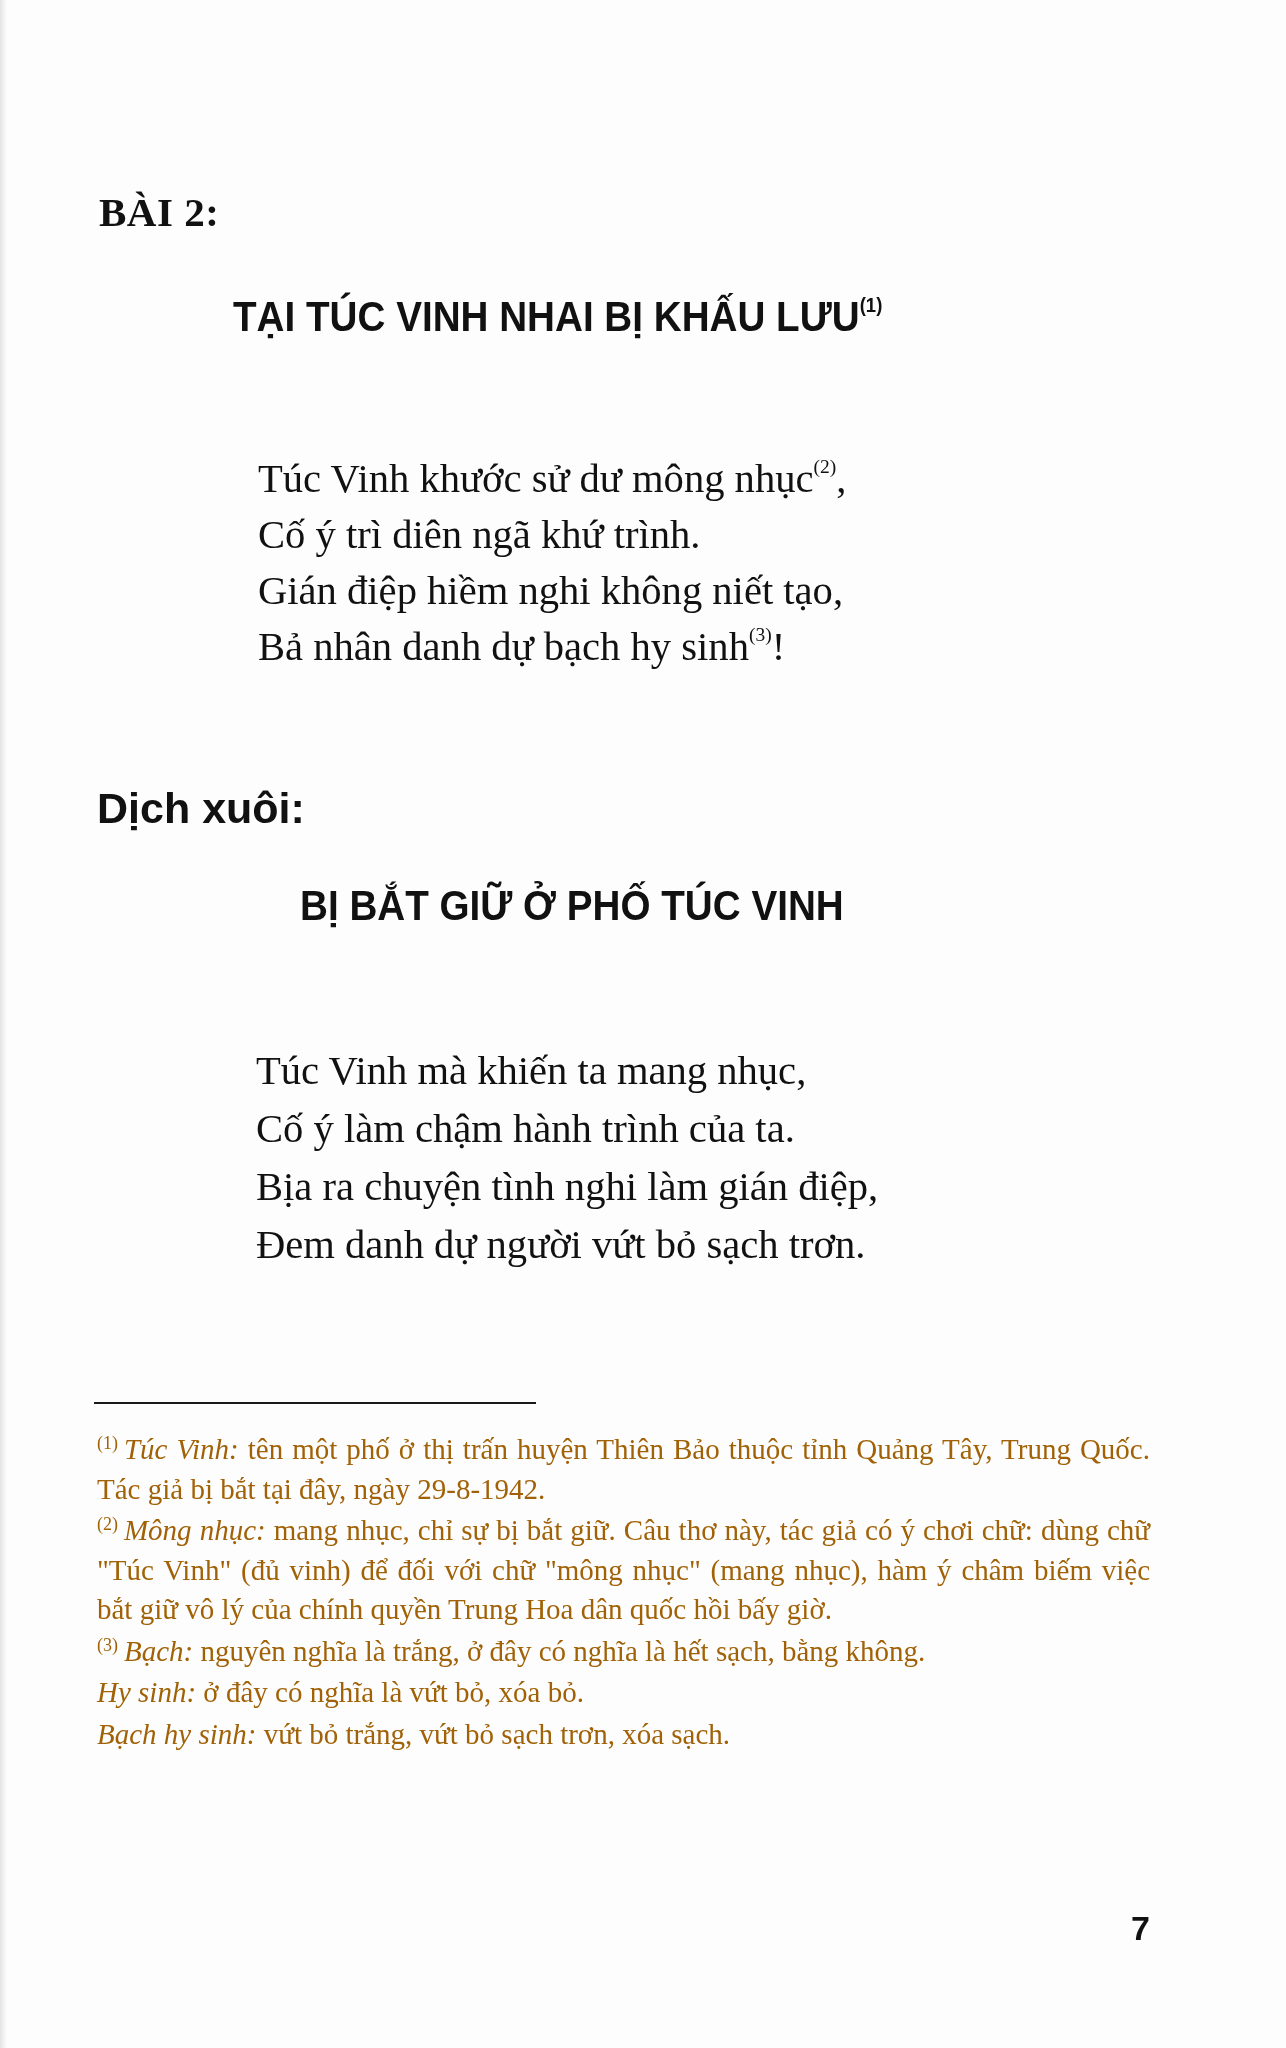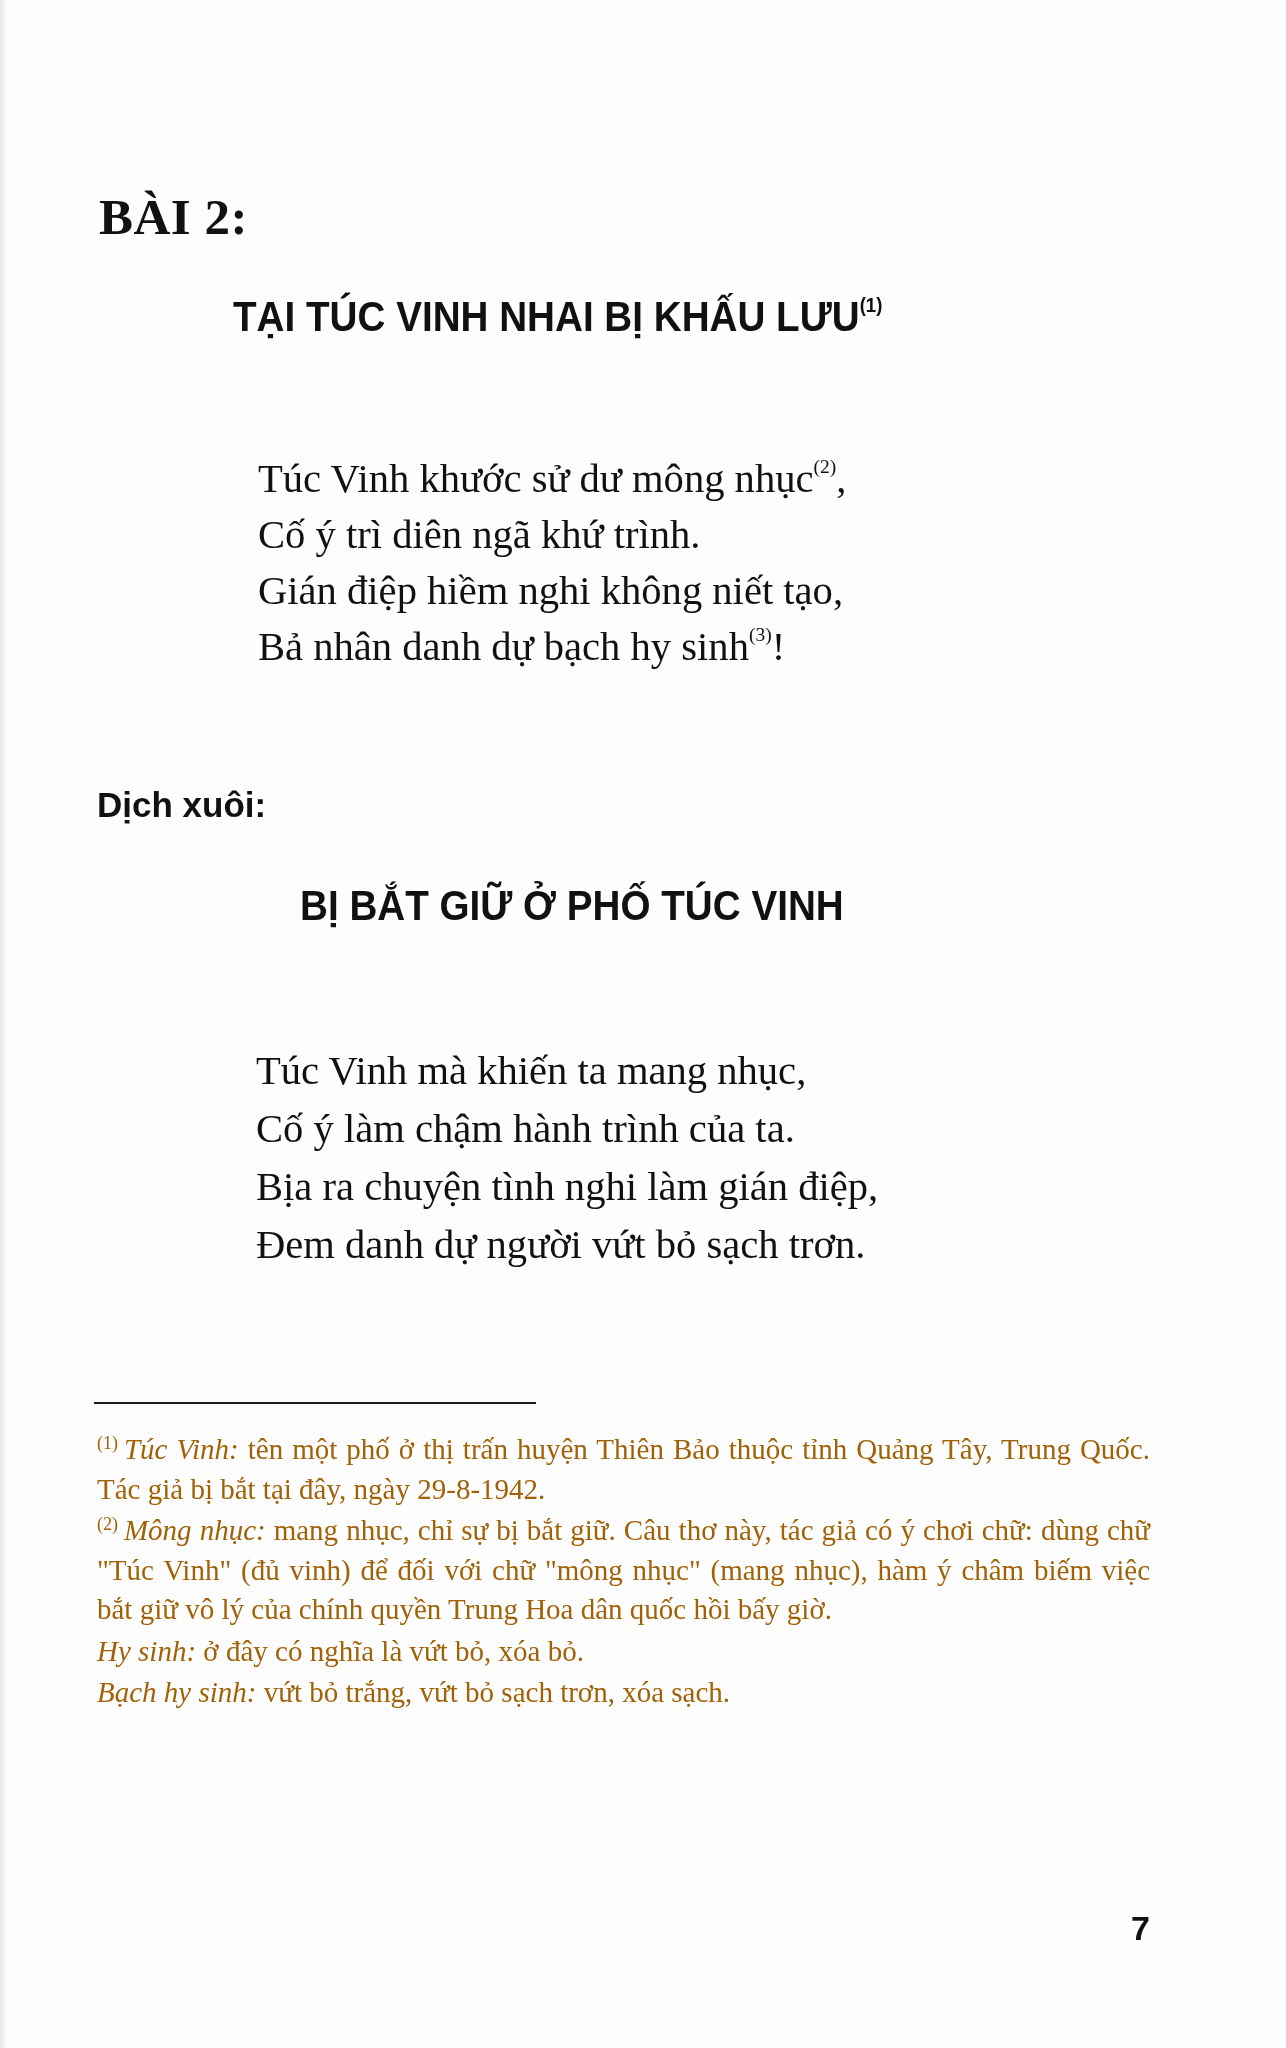--- a/index.html
+++ b/index.html
@@ -24,21 +24,21 @@
     .line {
       position: absolute;
       white-space: nowrap;
       line-height: 1;
     }
     .lesson-label {
       left: 99px;
       top: 192px;
       font-family: "Liberation Serif", "DejaVu Serif", serif;
       font-weight: bold;
-      font-size: 51px;
+      font-size: 41px;
       letter-spacing: 0.5px;
     }
     .title {
       font-family: "Liberation Sans", "DejaVu Sans", sans-serif;
       font-weight: bold;
       font-size: 42px;
       transform-origin: left top;
     }
     .title-1 {
       left: 233px;
@@ -61,21 +61,21 @@
       font-family: "Liberation Serif", "DejaVu Serif", serif;
       font-size: 41px;
       transform-origin: left top;
       transform: scaleX(0.99);
     }
     .section-label {
       left: 97px;
       top: 787px;
       font-family: "Liberation Sans", "DejaVu Sans", sans-serif;
       font-weight: bold;
-      font-size: 35px;
+      font-size: 43px;
     }
     .footnote-rule {
       position: absolute;
       left: 94px;
       top: 1402px;
       width: 442px;
       height: 2px;
       background: #1a1a1a;
     }
     .footnotes {
@@ -139,17 +139,18 @@
 <div class="line poem" style="left:256px; top:1050px;">Túc Vinh mà khiến ta mang nhục,</div>
 <div class="line poem" style="left:256px; top:1108px;">Cố ý làm chậm hành trình của ta.</div>
 <div class="line poem" style="left:256px; top:1166px;">Bịa ra chuyện tình nghi làm gián điệp,</div>
 <div class="line poem" style="left:256px; top:1224px;">Đem danh dự người vứt bỏ sạch trơn.</div>
 
 <div class="footnote-rule"></div>
 
 <div class="footnotes">
   <p class="footnote"><sup class="fn-mark">(1)</sup><span class="term">Túc Vinh:</span><span> tên một phố ở thị trấn huyện Thiên Bảo thuộc tỉnh Quảng Tây, Trung Quốc. Tác giả bị bắt tại đây, ngày 29-8-1942.</span></p>
   <p class="footnote"><sup class="fn-mark">(2)</sup><span class="term">Mông nhục:</span><span> mang nhục, chỉ sự bị bắt giữ. Câu thơ này, tác giả có ý chơi chữ: dùng chữ "Túc Vinh" (đủ vinh) để đối với chữ "mông nhục" (mang nhục), hàm ý châm biếm việc bắt giữ vô lý của chính quyền Trung Hoa dân quốc hồi bấy giờ.</span></p>
+  <p class="footnote"><sup class="fn-mark">(3)</sup><span class="term">Bạch:</span><span> nguyên nghĩa là trắng, ở đây có nghĩa là hết sạch, bằng không.</span></p>
   <p class="footnote plain"><span class="term">Hy sinh:</span><span> ở đây có nghĩa là vứt bỏ, xóa bỏ.</span></p>
   <p class="footnote plain"><span class="term">Bạch hy sinh:</span><span> vứt bỏ trắng, vứt bỏ sạch trơn, xóa sạch.</span></p>
 </div>
 
 <div class="page-number">7</div>
 
 </body></html>

